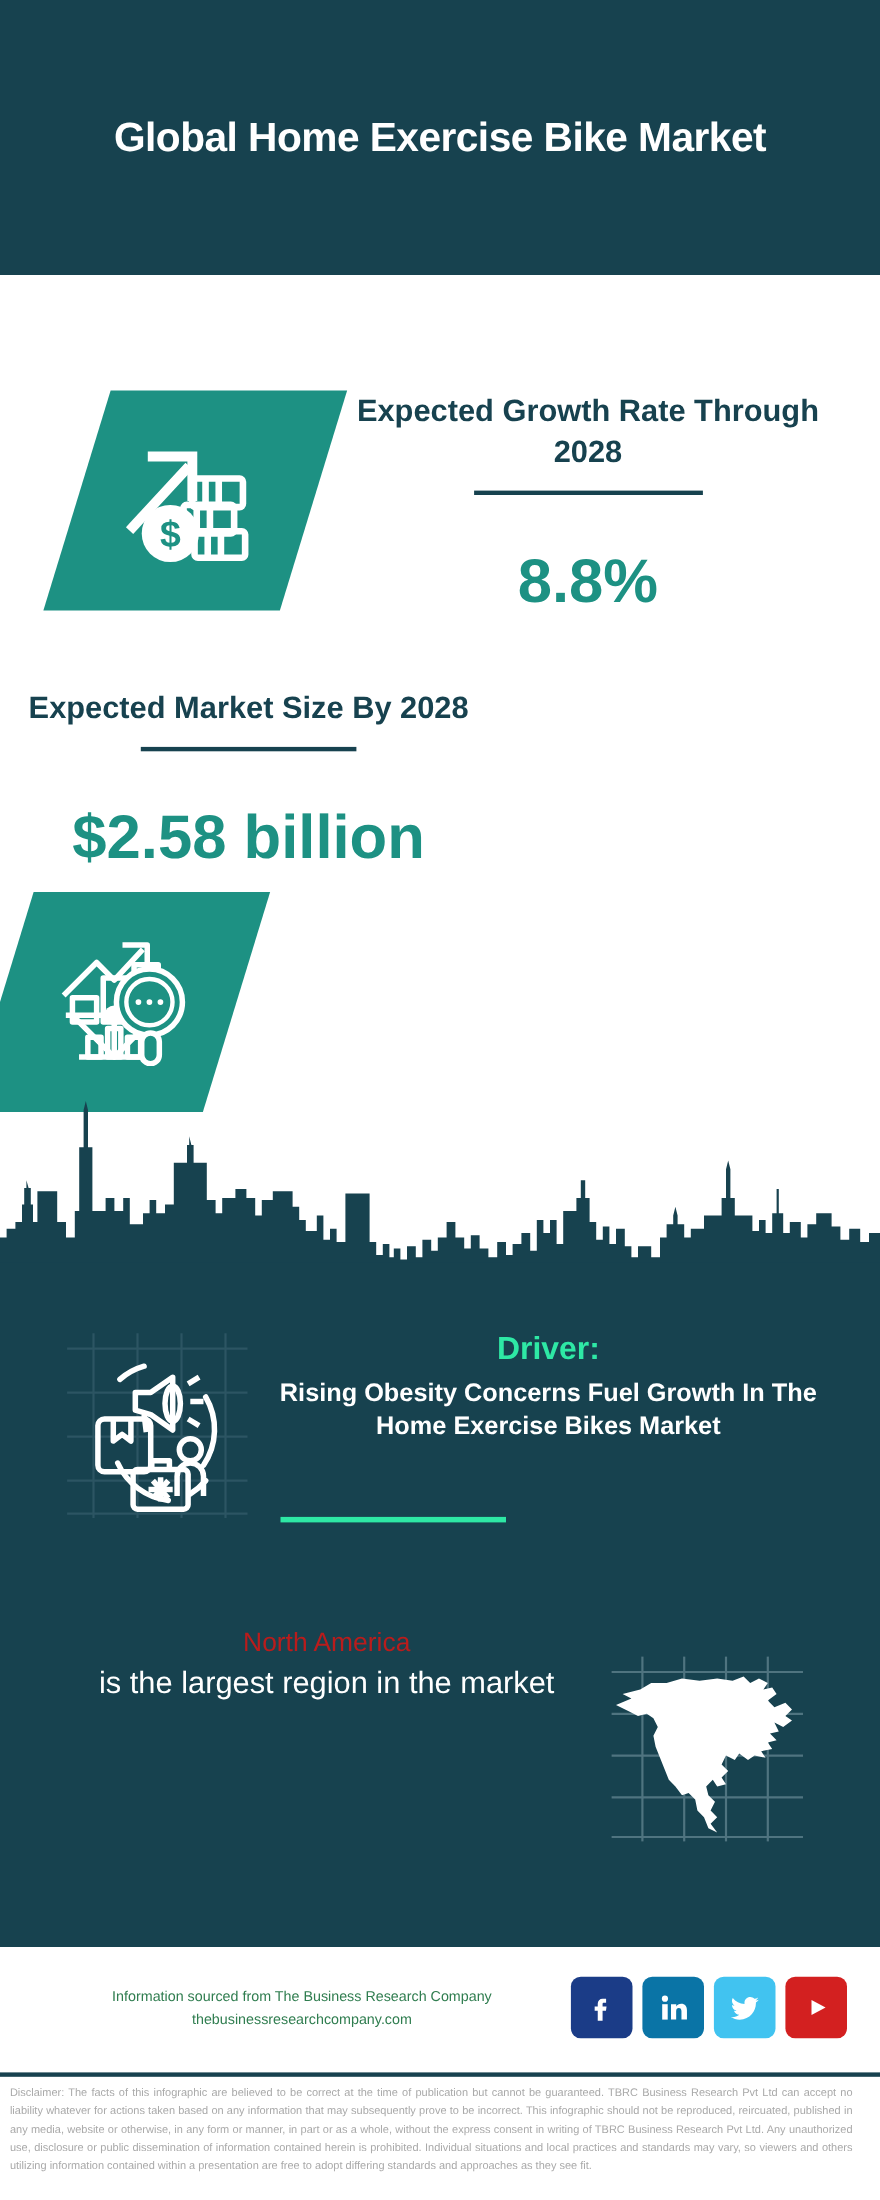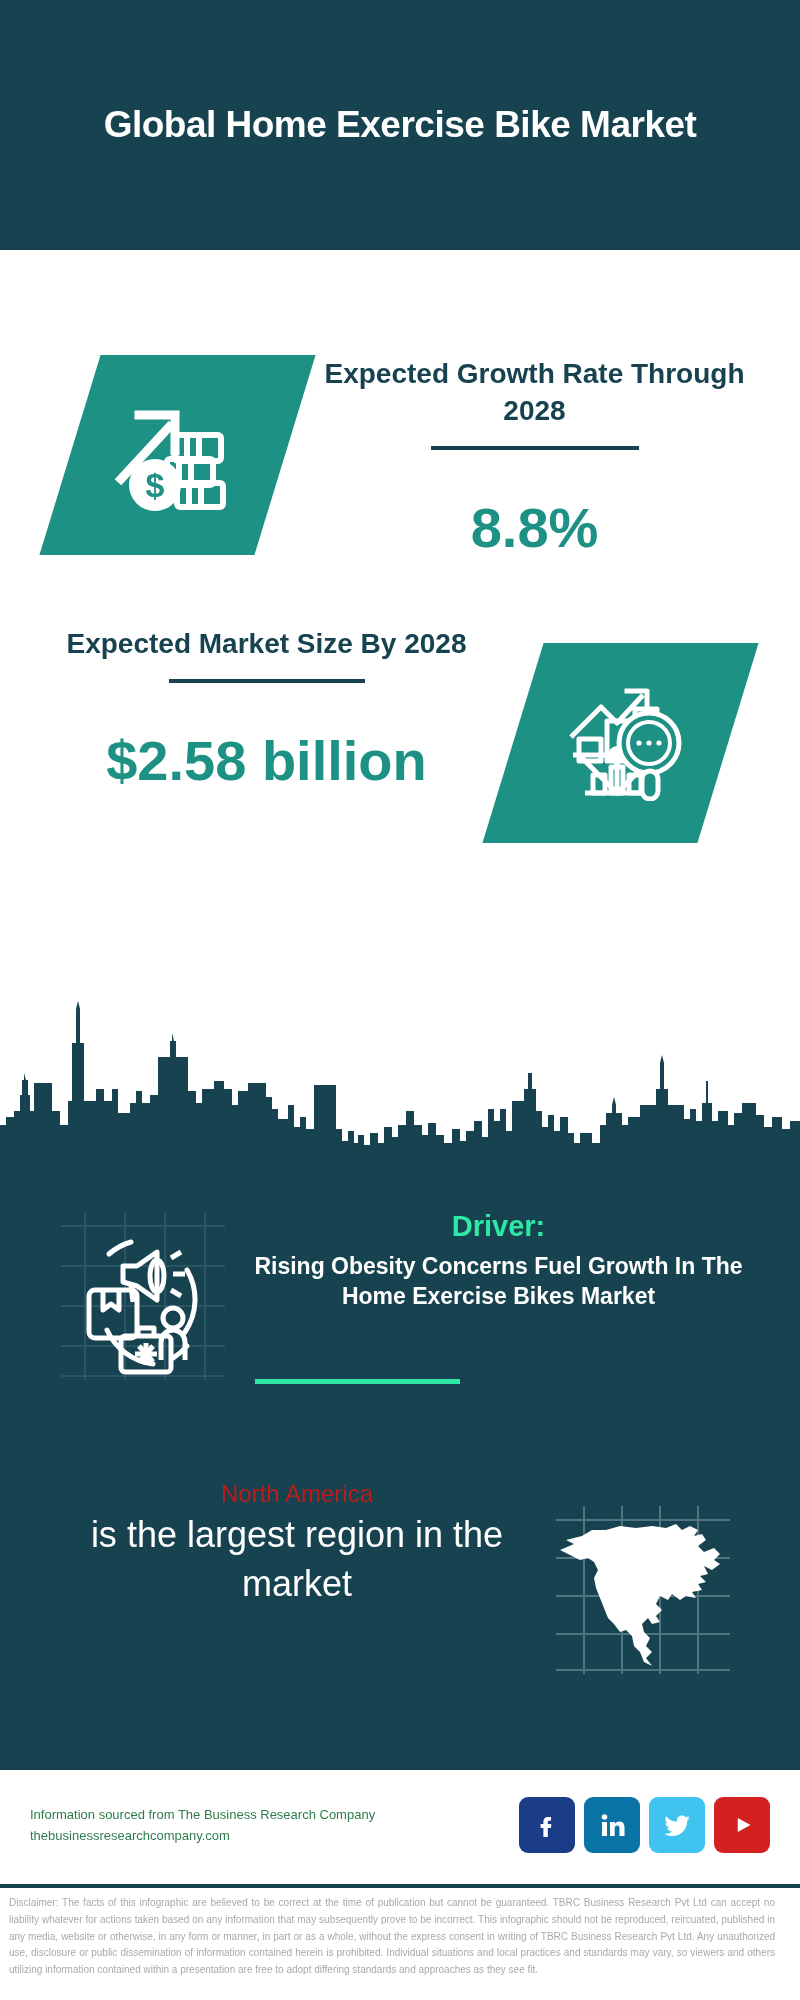--- a/index.html
+++ b/index.html
@@ -89,20 +89,21 @@
     margin-top: 47px;
   }
 
   
   .stat2 {
     position: absolute;
     left: 0; top: 625px;
     width: 800px; height: 250px;
     display: flex;
     align-items: flex-start;
+    flex-direction: column;
   }
   .stat2-text {
     flex: 1;
     text-align: center;
     padding-left: 26px;
     padding-right: 6px;
   }
   .stat2-para { margin-right: 72px; margin-top: 18px; }
   .stat2-rule { width: 196px; }
 
@@ -177,21 +178,21 @@
     padding-left: 46px;
   }
   .region-name {
     color: #b91c1c;
     font-size: 24px;
     font-weight: normal;
     line-height: 1.36;
   }
   .region-sub {
     color: #ffffff;
-    font-size: 36px;
+    font-size: 28px;
     font-weight: normal;
     line-height: 1.36;
   }
   .map-wrap {
     width: 190px; height: 175px;
     margin-right: 62px;
     margin-top: 22px;
     flex: none;
   }
 
@@ -203,20 +204,21 @@
     background: #ffffff;
     display: flex;
     align-items: center;
   }
   .source-text {
     margin-left: 30px;
     color: #2f7d4f;
     font-size: 13px;
     line-height: 1.62;
     flex: 1;
+    text-align: center;
   }
   .socials {
     display: flex;
     gap: 9px;
     margin-right: 30px;
   }
   .social {
     width: 56px; height: 56px;
     border-radius: 9px;
     display: flex; align-items: center; justify-content: center;

